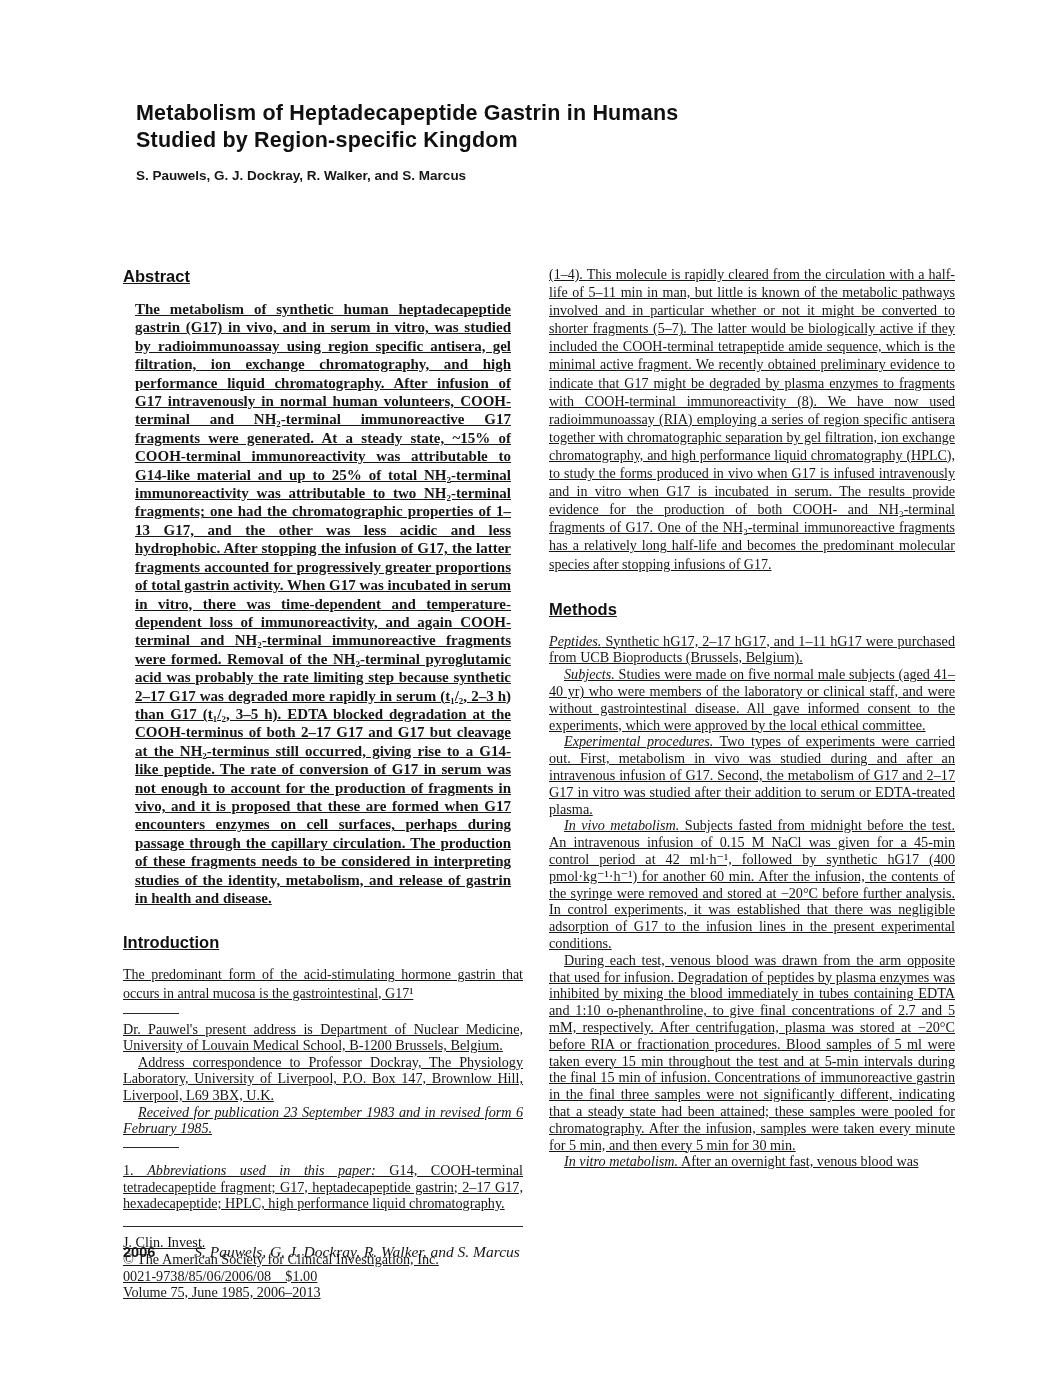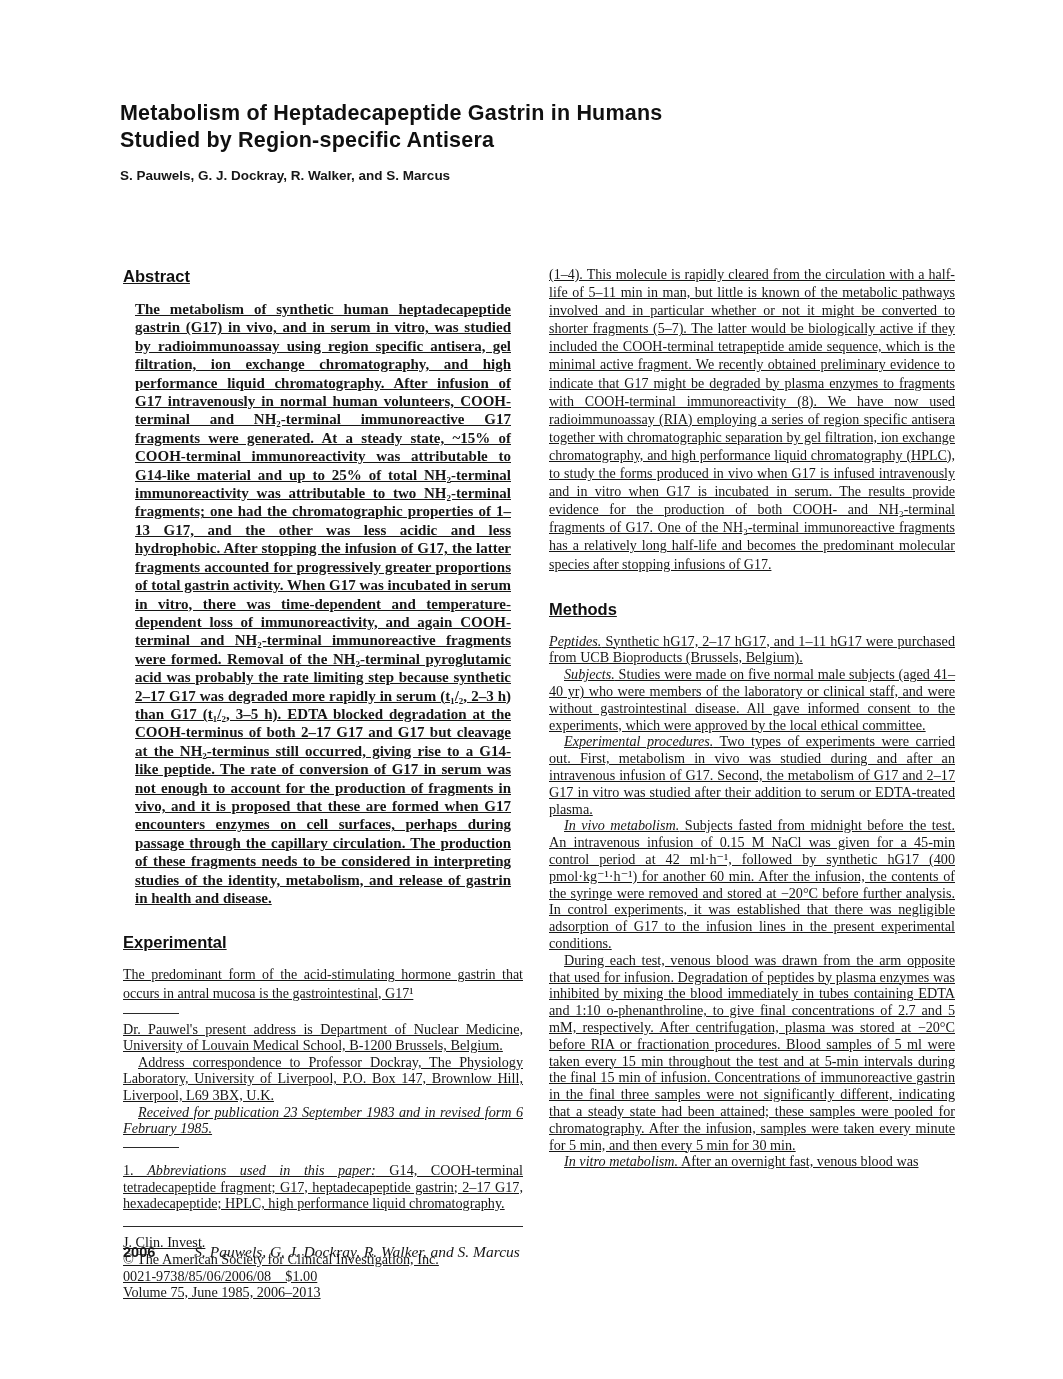--- a/index.html
+++ b/index.html
@@ -6,21 +6,21 @@
   .page {
     position: relative;
     width: 1063px;
     height: 1379px;
     background: #ffffff;
     color: #161616;
     font-family: "Liberation Serif", "DejaVu Serif", serif;
     overflow: hidden;
   }
   
-  .header { position: absolute; left: 120px; top: 100px; width: 850px; }
+  .header { position: absolute; left: 136px; top: 100px; width: 850px; }
   .title {
     margin: 0;
     font-family: "Liberation Sans", "DejaVu Sans", sans-serif;
     font-weight: bold;
     font-size: 21.5px;
     line-height: 27px;
     color: #101010;
     letter-spacing: 0.2px;
   }
   .authors {
@@ -98,29 +98,29 @@
     font-size: 15.5px;
     margin-left: 35px;
   }
 </style>
 </head>
 <body>
 
 <div class="page">
 
   <div class="header">
-    <h1 class="title"><span>Metabolism of Heptadecapeptide Gastrin in Humans</span><br><span>Studied by Region-specific Antisera</span></h1>
+    <h1 class="title"><span>Metabolism of Heptadecapeptide Gastrin in Humans</span><br><span>Studied by Region-specific Kingdom</span></h1>
     <p class="authors">S. Pauwels, G. J. Dockray, R. Walker, and S. Marcus</p>
   </div>
 
   <div class="col col-left">
     <h2 class="heading">Abstract</h2>
     <p class="abstract-body">The metabolism of synthetic human heptadecapeptide gastrin (G17) in vivo, and in serum in vitro, was studied by radioimmunoassay using region specific antisera, gel filtration, ion exchange chromatography, and high performance liquid chromatography. After infusion of G17 intravenously in normal human volunteers, COOH-terminal and NH₂-terminal immunoreactive G17 fragments were generated. At a steady state, ~15% of COOH-terminal immunoreactivity was attributable to G14-like material and up to 25% of total NH₂-terminal immunoreactivity was attributable to two NH₂-terminal fragments; one had the chromatographic properties of 1–13 G17, and the other was less acidic and less hydrophobic. After stopping the infusion of G17, the latter fragments accounted for progressively greater proportions of total gastrin activity. When G17 was incubated in serum in vitro, there was time-dependent and temperature-dependent loss of immunoreactivity, and again COOH-terminal and NH₂-terminal immunoreactive fragments were formed. Removal of the NH₂-terminal pyroglutamic acid was probably the rate limiting step because synthetic 2–17 G17 was degraded more rapidly in serum (t₁/₂, 2–3 h) than G17 (t₁/₂, 3–5 h). EDTA blocked degradation at the COOH-terminus of both 2–17 G17 and G17 but cleavage at the NH₂-terminus still occurred, giving rise to a G14-like peptide. The rate of conversion of G17 in serum was not enough to account for the production of fragments in vivo, and it is proposed that these are formed when G17 encounters enzymes on cell surfaces, perhaps during passage through the capillary circulation. The production of these fragments needs to be considered in interpreting studies of the identity, metabolism, and release of gastrin in health and disease.</p>
 
-    <h2 class="heading spaced">Experimental</h2>
+    <h2 class="heading spaced">Introduction</h2>
     <p class="body-text">The predominant form of the acid-stimulating hormone gastrin that occurs in antral mucosa is the gastrointestinal, G17¹</p>
 
     <hr class="rule short">
 
     <div class="small-text">
       <p>Dr. Pauwel's present address is Department of Nuclear Medicine, University of Louvain Medical School, B-1200 Brussels, Belgium.</p>
       <p class="indent">Address correspondence to Professor Dockray, The Physiology Laboratory, University of Liverpool, P.O. Box 147, Brownlow Hill, Liverpool, L69 3BX, U.K.</p>
       <p class="indent italic">Received for publication 23 September 1983 and in revised form 6 February 1985.</p>
     </div>
 

